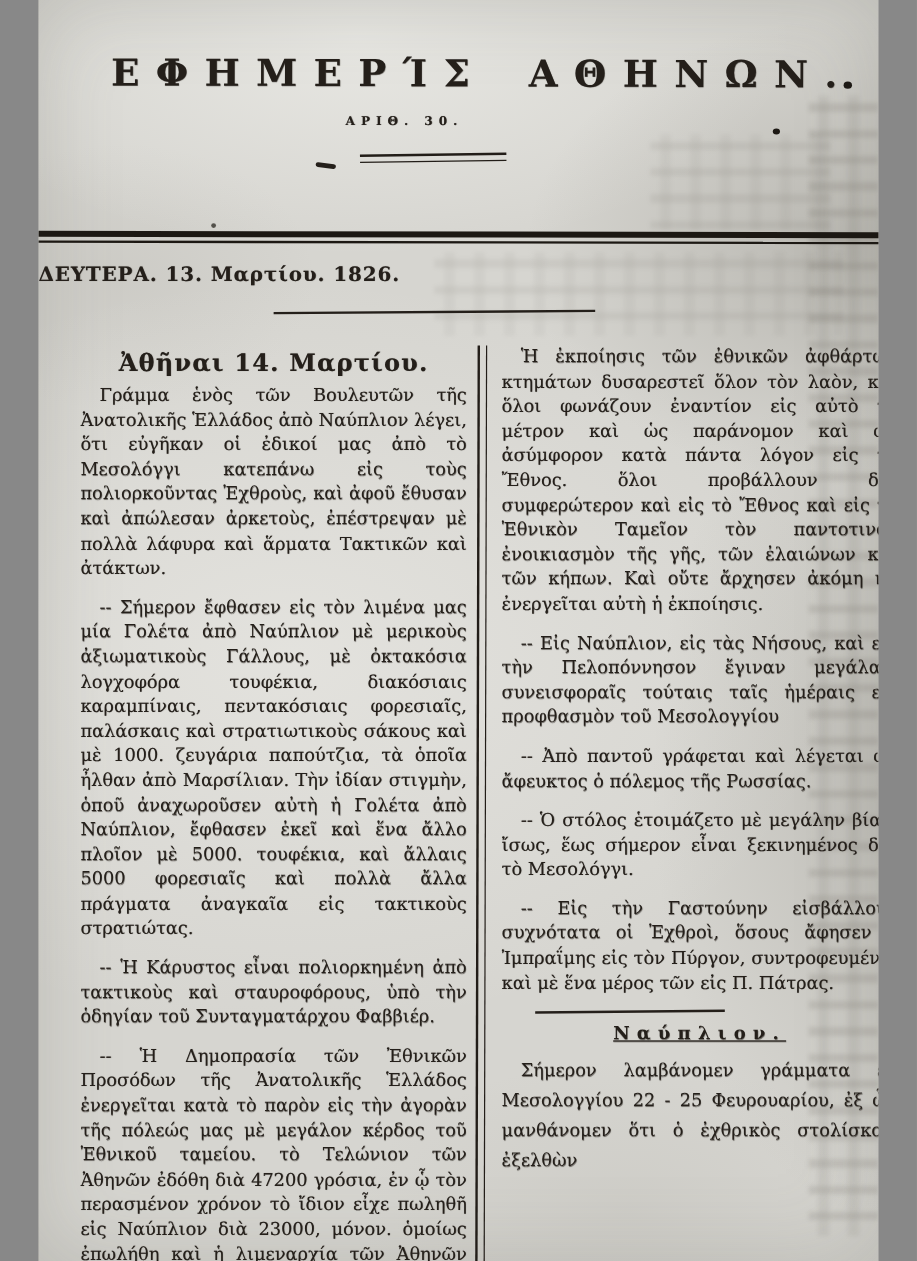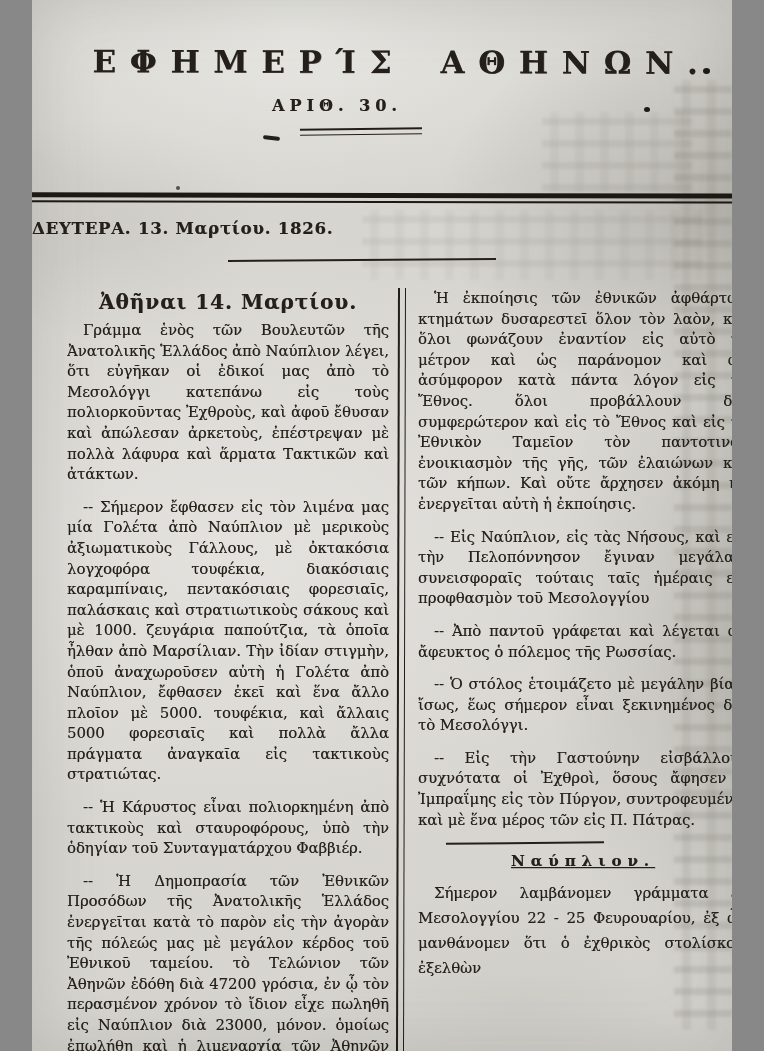--- a/index.html
+++ b/index.html
@@ -24,21 +24,21 @@
 
   
   .masthead{
     position:absolute; left:0; top:44px; width:740px;
     text-align:center; font-size:31px; font-weight:bold;
     letter-spacing:0.44em; word-spacing:0.35em; white-space:nowrap;
     transform:rotate(0.15deg);
   }
   .issue{
     position:absolute; left:0; top:96px; width:610px;
-    text-align:center; font-size:16px; font-weight:bold; letter-spacing:5px;
+    text-align:center; font-size:10px; font-weight:bold; letter-spacing:5px;
   }
   .orn-dash{
     position:absolute; left:231px; top:136px; width:17px; height:4px;
     background:#241f1a; border-radius:2px; transform:rotate(7deg);
   }
   .orn-rule{
     position:absolute; left:268px; top:128px; width:122px; height:4px;
     border-top:2.5px solid #221d18; border-bottom:1.8px solid #221d18;
     transform:rotate(-0.8deg);
   }

